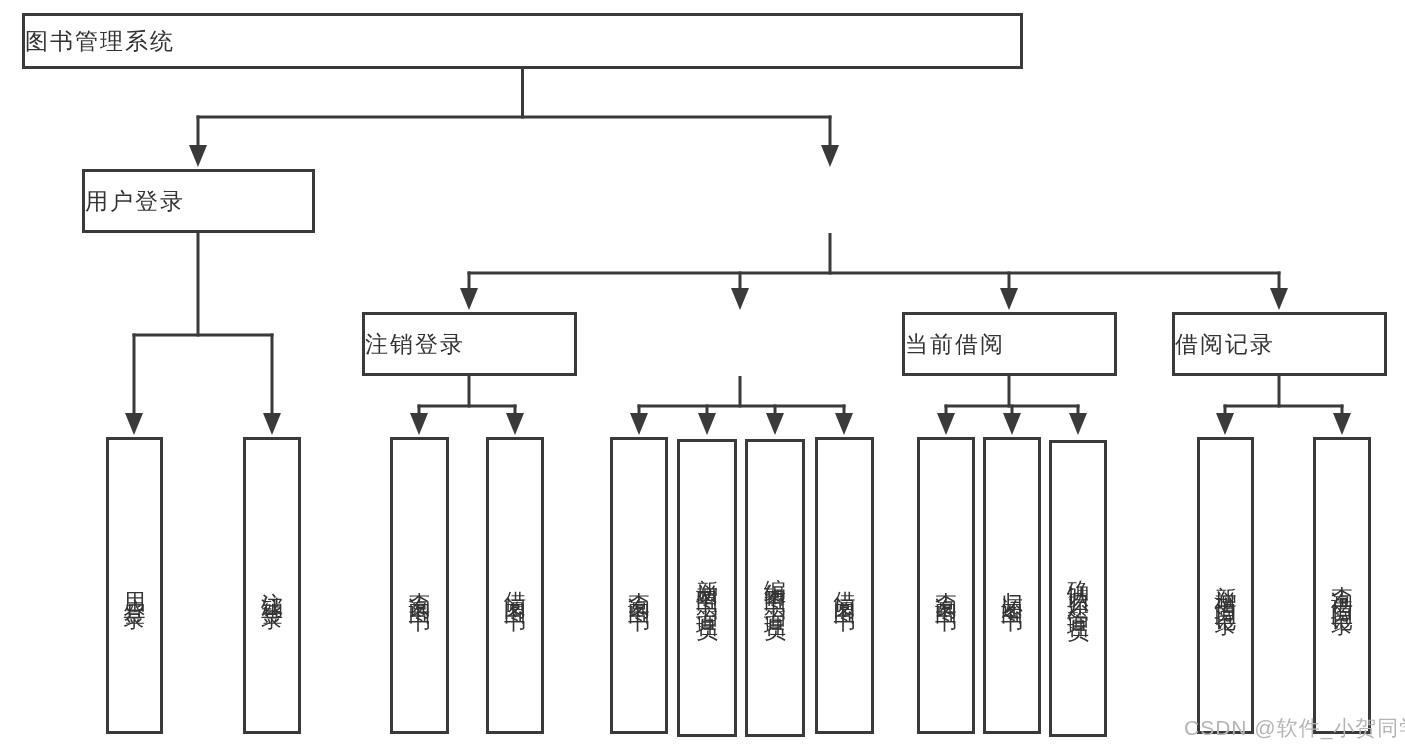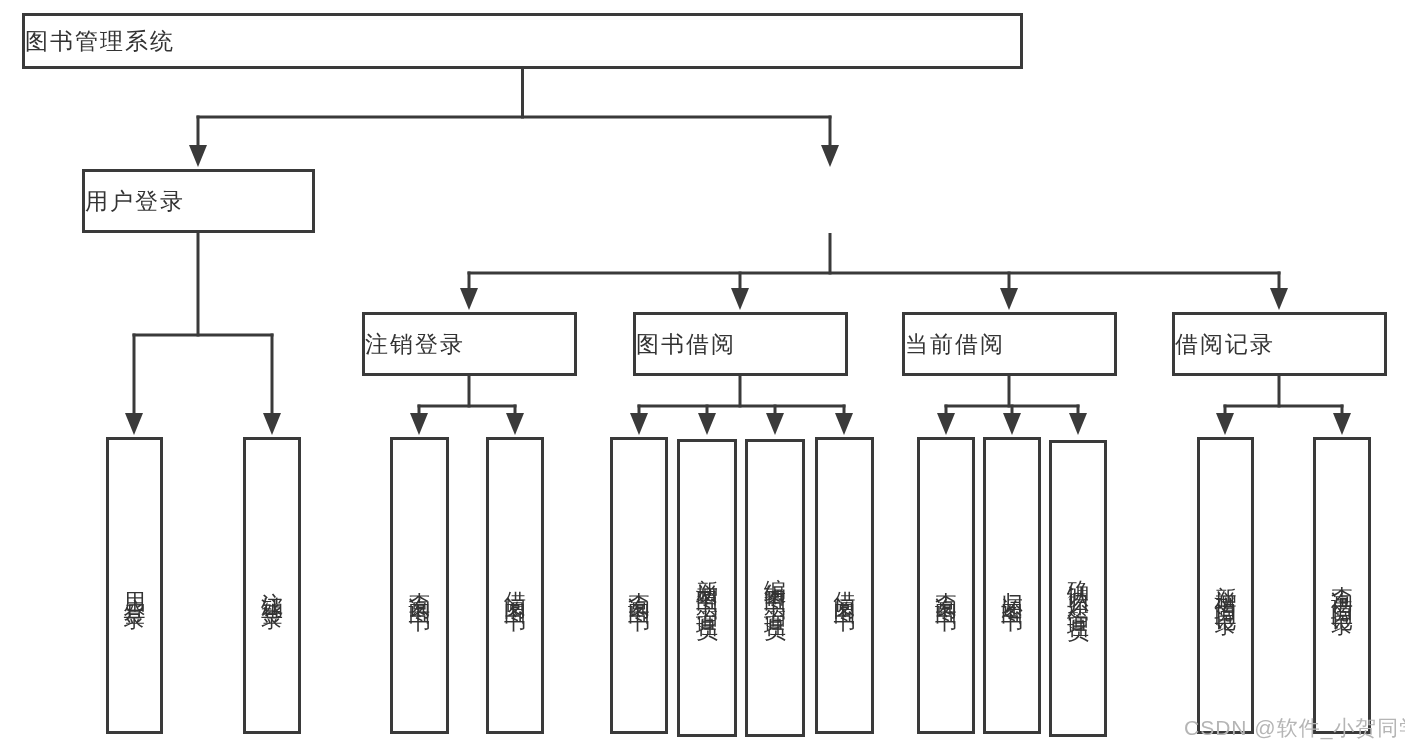--- a/index.html
+++ b/index.html
@@ -119,23 +119,20 @@
     <span>图书管理系统</span>
   </div>
 
   <div class="hbox" style="left:82px;top:169px;width:233px;height:64px">
     <span>用户登录</span>
   </div>
 
   <div class="hbox" style="left:362px;top:312px;width:215px;height:64px">
     <span>注销登录</span>
   </div>
-  <div class="hbox" style="left:633px;top:312px;width:215px;height:64px">
-    <span>图书借阅</span>
-  </div>
   <div class="hbox" style="left:1172px;top:312px;width:215px;height:64px">
     <span>借阅记录</span>
   </div>
   <div class="hbox" style="left:902px;top:312px;width:215px;height:64px">
     <span>当前借阅</span>
   </div>
 
   <div class="vbox" style="left:106px;top:437px;width:57px;height:297px">
     <span>用户登录</span>
   </div>

